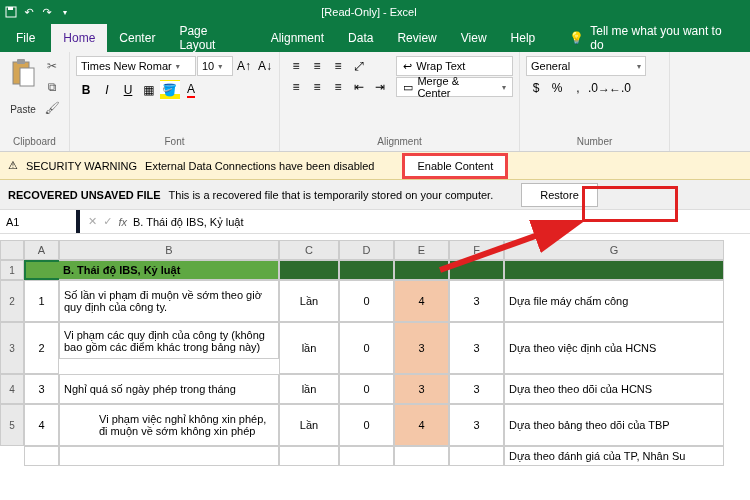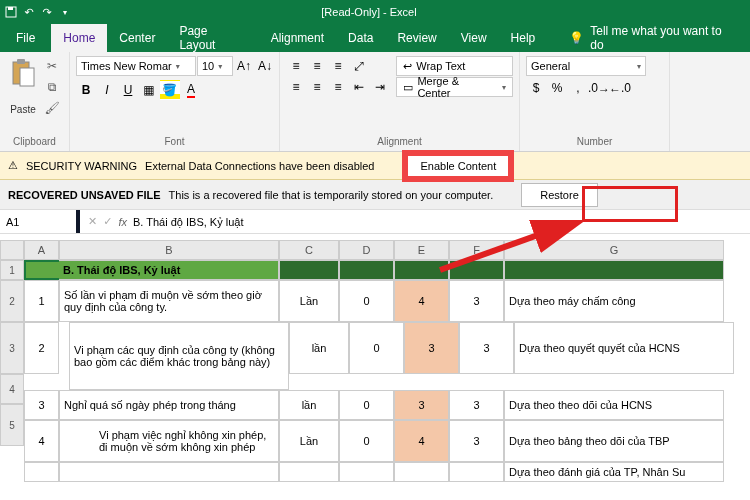--- a/index.html
+++ b/index.html
@@ -23,21 +23,21 @@
 .stack{display:flex;flex-direction:column;gap:1px}
 .smallbtn{width:20px;height:20px;display:flex;align-items:center;justify-content:center;cursor:pointer;font-size:12px;color:#555}
 .row{display:flex;gap:1px;align-items:center}
 .combo{border:1px solid #ccc;background:#fff;height:20px;display:flex;align-items:center;padding:0 4px;font-size:11px;cursor:pointer}
 .combo-arrow{margin-left:4px;font-size:8px;color:#666}
 .btnrow{display:flex;gap:1px;margin-top:2px}
 .tbtn{width:20px;height:20px;display:flex;align-items:center;justify-content:center;cursor:pointer;font-size:12px;border:1px solid transparent}
 .albtn{padding:2px 6px;height:20px;display:flex;align-items:center;gap:4px;cursor:pointer;font-size:11px;border:1px solid #ccc;background:#fff}
 .warnbar{background:#fef4d5;height:28px;display:flex;align-items:center;padding:0 8px;font-size:11px;gap:8px;border-bottom:1px solid #e0d090}
 .warn-title{font-weight:400}
-.enbtn{background:#fff;border:6px solid #ef4444;padding:4px 12px;font-size:11px;cursor:pointer;margin-left:20px}
+.enbtn{background:#fff;border:3px solid #ef4444;padding:4px 12px;font-size:11px;cursor:pointer;margin-left:20px}
 .recbar{background:#f0f0f0;height:30px;display:flex;align-items:center;padding:0 8px;font-size:11px;gap:8px;border-bottom:1px solid #ddd}
 .rec-title{font-weight:600}
 .restorebtn{background:#fff;border:1px solid #bbb;padding:5px 18px;font-size:11px;cursor:pointer;margin-left:20px}
 .redbox{position:absolute;border:3px solid #e02020;width:96px;height:36px;left:582px;top:186px;pointer-events:none}
 .arrow{position:absolute;left:430px;top:220px;pointer-events:none}
 .fbar{height:24px;display:flex;align-items:center;border-bottom:1px solid #ddd;font-size:11px}
 .nbox{width:80px;border-right:4px solid #0f172a;padding:2px 6px;height:100%;display:flex;align-items:center}
 .fxbox{display:flex;align-items:center;gap:6px;padding:0 8px;flex:1}
 .fx{font-style:italic;color:#666;font-size:11px}
 .sheet{display:flex}
@@ -263,30 +263,30 @@
       <div class="cell c-g dark"></div>
     </div>
     <div id="gridbody">
         <div class="trow">
           <div class="cell c-a" style="height: 42px;">1</div>
           <div class="cell c-b" style="height: 42px;">Số lần vi phạm đi muộn về sớm theo giờ quy định của công ty.</div>
           <div class="cell c-c" style="height: 42px;">Lần</div>
           <div class="cell c-d" style="height: 42px;">0</div>
           <div class="cell c-e peach" style="height: 42px;">4</div>
           <div class="cell c-f" style="height: 42px;">3</div>
-          <div class="cell c-g" style="height: 42px;">Dựa theo máy chấm công</div>
+          <div class="cell c-g" style="height: 42px;">Dựa file máy chấm công</div>
         </div>
         <div class="trow">
           <div class="cell c-a" style="height: 52px;">2</div>
-          <div class="cell c-b" style="height: 68px; margin-left: 10px;">Vi phạm các quy định của công ty (không bao gồm các điểm khác trong bảng này)</div>
+          <div class="cell c-b" style="height: 37px;">Vi phạm các quy định của công ty (không bao gồm các điểm khác trong bảng này)</div>
           <div class="cell c-c" style="height: 52px;">lần</div>
           <div class="cell c-d" style="height: 52px;">0</div>
           <div class="cell c-e peach" style="height: 52px;">3</div>
           <div class="cell c-f" style="height: 52px;">3</div>
-          <div class="cell c-g" style="height: 52px;">Dựa theo quyết quyết của HCNS</div>
+          <div class="cell c-g" style="height: 52px;">Dựa theo việc định của HCNS</div>
         </div>
         <div class="trow">
           <div class="cell c-a" style="height: 30px;">3</div>
           <div class="cell c-b" style="height: 30px;">Nghỉ quá số ngày phép trong tháng</div>
           <div class="cell c-c" style="height: 30px;">lần</div>
           <div class="cell c-d" style="height: 30px;">0</div>
           <div class="cell c-e peach" style="height: 30px;">3</div>
           <div class="cell c-f" style="height: 30px;">3</div>
           <div class="cell c-g" style="height: 30px;">Dựa theo theo dõi của HCNS</div>
         </div>

